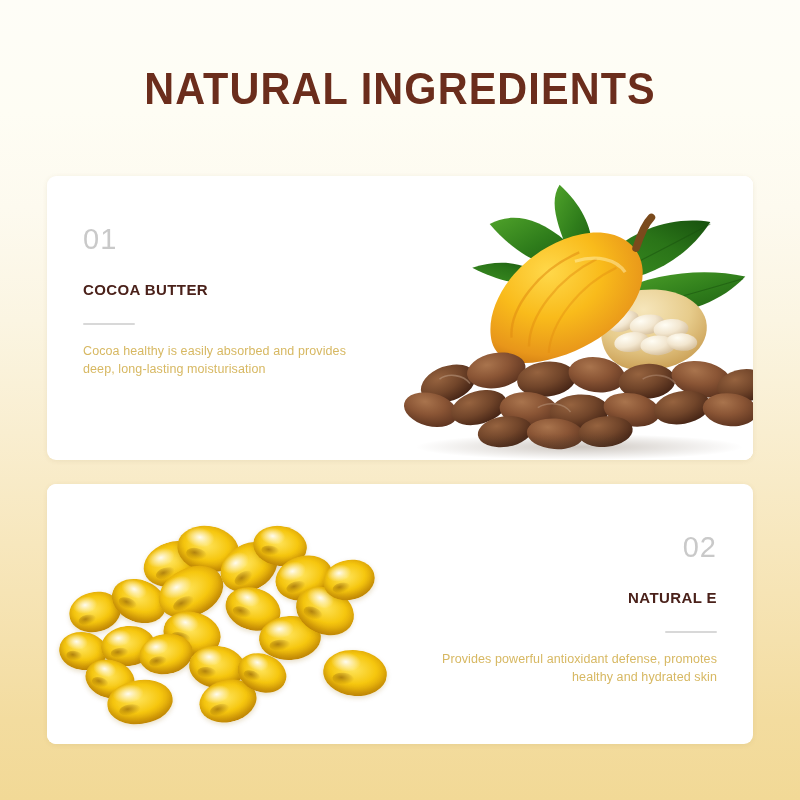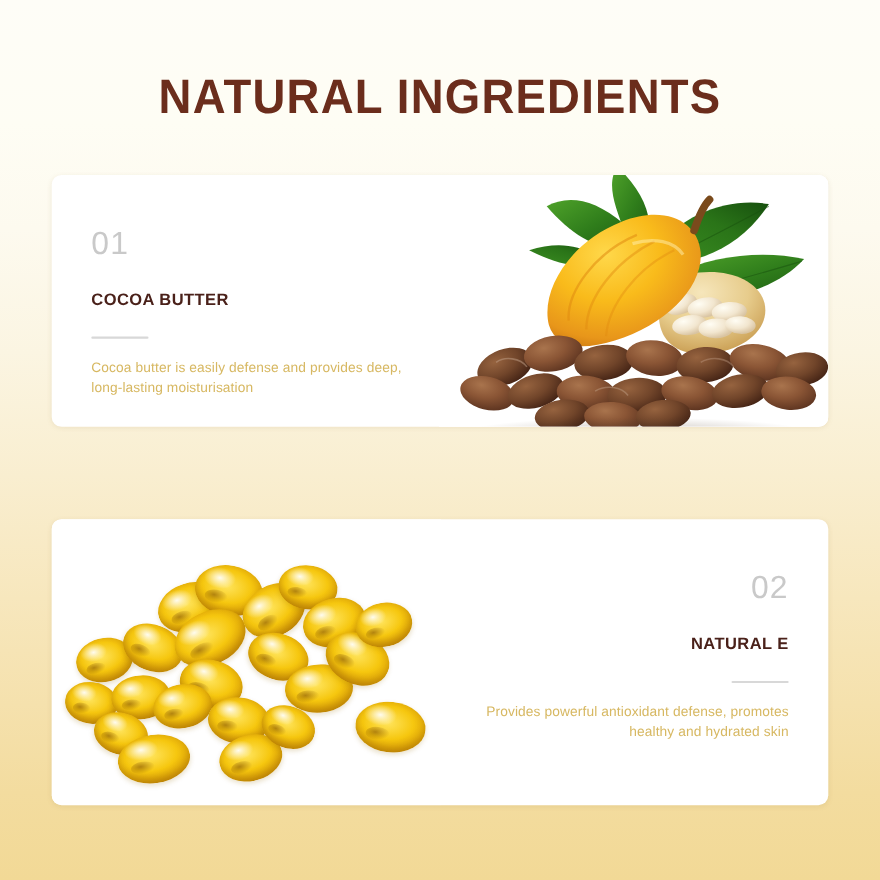--- a/index.html
+++ b/index.html
@@ -24,22 +24,22 @@
     white-space:nowrap;
   }
 
   
   .card {
     position:absolute; left:47px; width:706px;
     background:#ffffff; border-radius:9px;
     box-shadow:0 1px 5px rgba(140,110,50,.10);
     overflow:hidden; display:flex;
   }
-  #card-1 { top:159px; height:229px; }
-  #card-2 { top:472px; height:260px; }
+  #card-1 { top:176px; height:284px; }
+  #card-2 { top:484px; height:260px; }
 
   .card-text { width:352px; height:100%; position:relative; flex:none; }
   .card-media { width:354px; height:100%; position:relative; flex:none; background:#fff; }
 
   .num {
     position:absolute; font-size:29px; color:#c9c9c9;
     font-weight:300; letter-spacing:1px;
   }
   .head {
     position:absolute; font-size:15px; font-weight:bold;
@@ -85,21 +85,21 @@
 <body>
 
 <div class="page-title">NATURAL INGREDIENTS</div>
 
 <div class="card" id="card-1">
 
   <div class="card-text">
     <div class="num" id="c1-num">01</div>
     <div class="head" id="c1-head">COCOA BUTTER</div>
     <div class="rule" id="c1-rule"></div>
-    <div class="desc" id="c1-desc">Cocoa butter is easily defense and provides deep, long-lasting moisturisation</div>
+    <div class="desc" id="c1-desc">Cocoa healthy is easily absorbed and provides deep, long-lasting moisturisation</div>
   </div>
 
   <div class="card-media">
     <svg class="media-svg" viewBox="0 0 354 260" preserveAspectRatio="xMidYMid slice">
       <defs>
         <radialGradient id="podG" cx="38%" cy="30%" r="78%">
           <stop offset="0%" stop-color="#ffd84a"></stop>
           <stop offset="45%" stop-color="#f9bb1b"></stop>
           <stop offset="82%" stop-color="#e8961a"></stop>
           <stop offset="100%" stop-color="#c87410"></stop>

